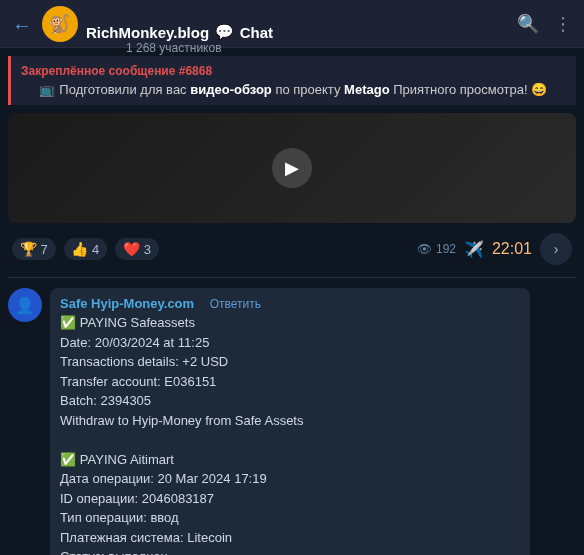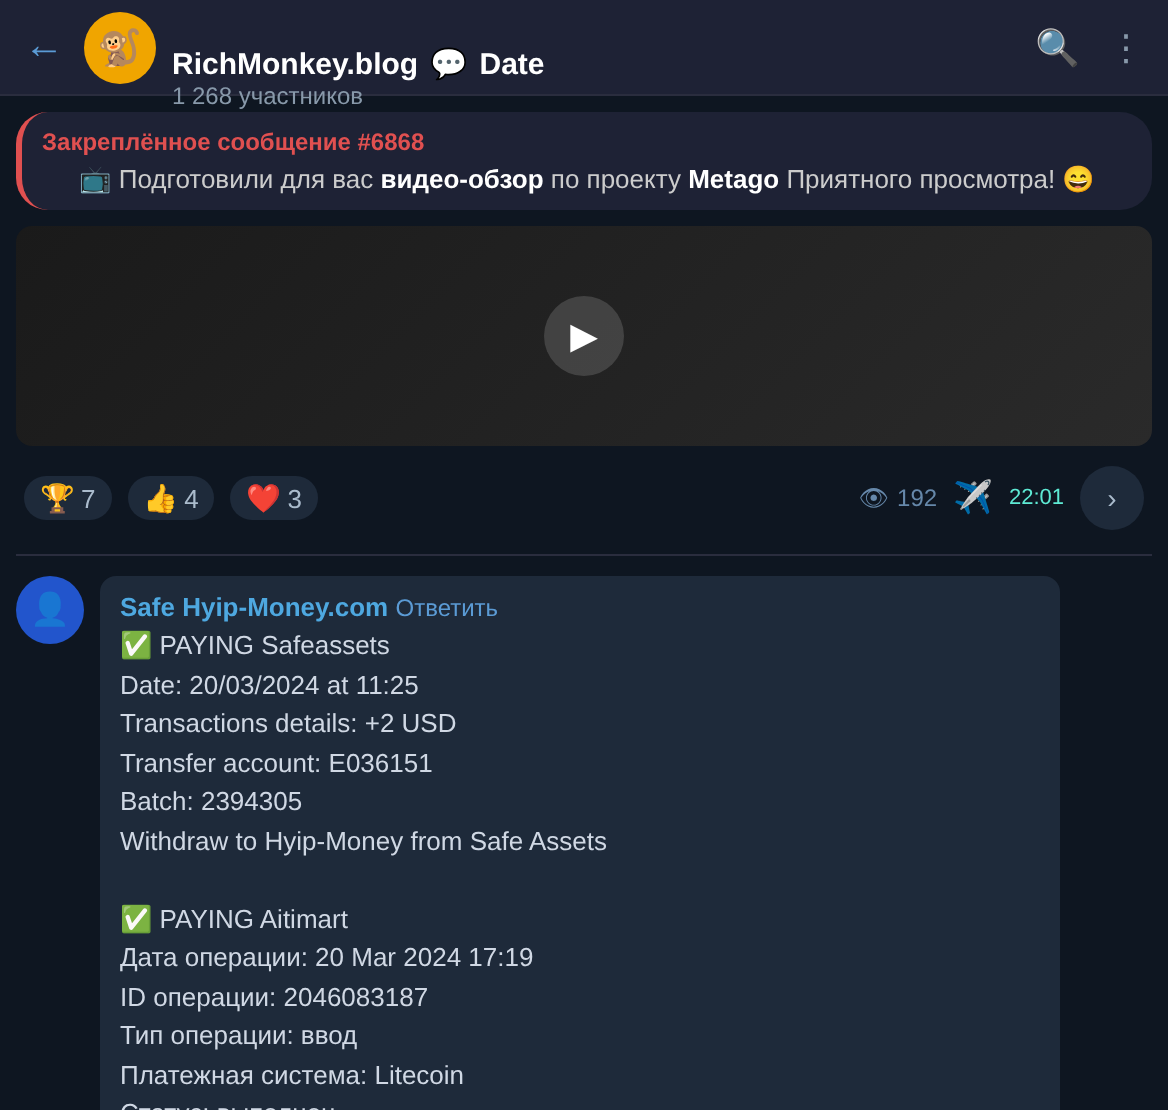--- a/index.html
+++ b/index.html
@@ -47,41 +47,42 @@
       align-items: center;
       gap: 6px;
       font-size: 15px;
       font-weight: 600;
       color: #ffffff;
       margin-top: 31px;
     }
     .header-subtitle {
       font-size: 12px;
       color: #8899aa;
+      margin-left: 40px;
     }
     .header-icons {
       display: flex;
       gap: 14px;
       color: #8899aa;
       font-size: 18px;
     }
 
     
     .content {
       background: #0e1621;
       height: calc(555px - 48px);
       overflow-y: auto;
       padding: 8px 0;
     }
 
     
     .pinned-bar {
       background: #1e2235;
       margin: 0 8px 8px 8px;
-      border-radius: 16px;
+      border-radius: 0;
       padding: 8px 10px;
       border-left: 3px solid #e05050;
     }
     .pinned-title {
       font-size: 12px;
       color: #e05050;
       font-weight: 600;
       margin-bottom: 4px;
     }
     .pinned-content {
@@ -147,22 +148,22 @@
     .reaction-item .emoji { font-size: 14px; }
     .view-count {
       margin-left: auto;
       font-size: 12px;
       color: #6688aa;
       display: flex;
       align-items: center;
       gap: 4px;
     }
     .timestamp {
-      font-size: 11px;
-      color: #5eead4;
+      font-size: 16px;
+      color: #fdba74;
       text-align: right;
     }
     .chevron-right {
       background: #1e2a3a;
       border-radius: 50%;
       width: 32px;
       height: 32px;
       display: flex;
       align-items: center;
       justify-content: center;
@@ -226,21 +227,21 @@
 </head>
 <body>
 
 <div class="header">
   <span class="header-back">←</span>
   <div class="header-avatar">🐒</div>
   <div class="header-info">
     <div class="header-title">
       <span>RichMonkey.blog</span>
       <span>💬</span>
-      <span>Date</span>
+      <span>Chat</span>
     </div>
     <div class="header-subtitle">1 268 участников</div>
   </div>
   <div class="header-icons">
     <span>🔍</span>
     <span>⋮</span>
   </div>
 </div>
 
 <div class="content">
@@ -283,21 +284,21 @@
 
   <div class="separator"></div>
 
   <div class="message-row">
     <div class="msg-avatar msg-avatar-admin">
       <span>👤</span>
     </div>
     <div class="msg-bubble">
       <div class="msg-sender">
         <span>Safe Hyip-Money.com</span>
-        <span style="">
+        <span style="margin-left: 12px;">
           <span class="reply-link">Ответить</span>
         </span>
       </div>
       <div class="msg-text">✅ PAYING Safeassets
 Date: 20/03/2024 at 11:25
 Transactions details: +2 USD
 Transfer account: E036151
 Batch: 2394305
 Withdraw to Hyip-Money from Safe Assets
 

